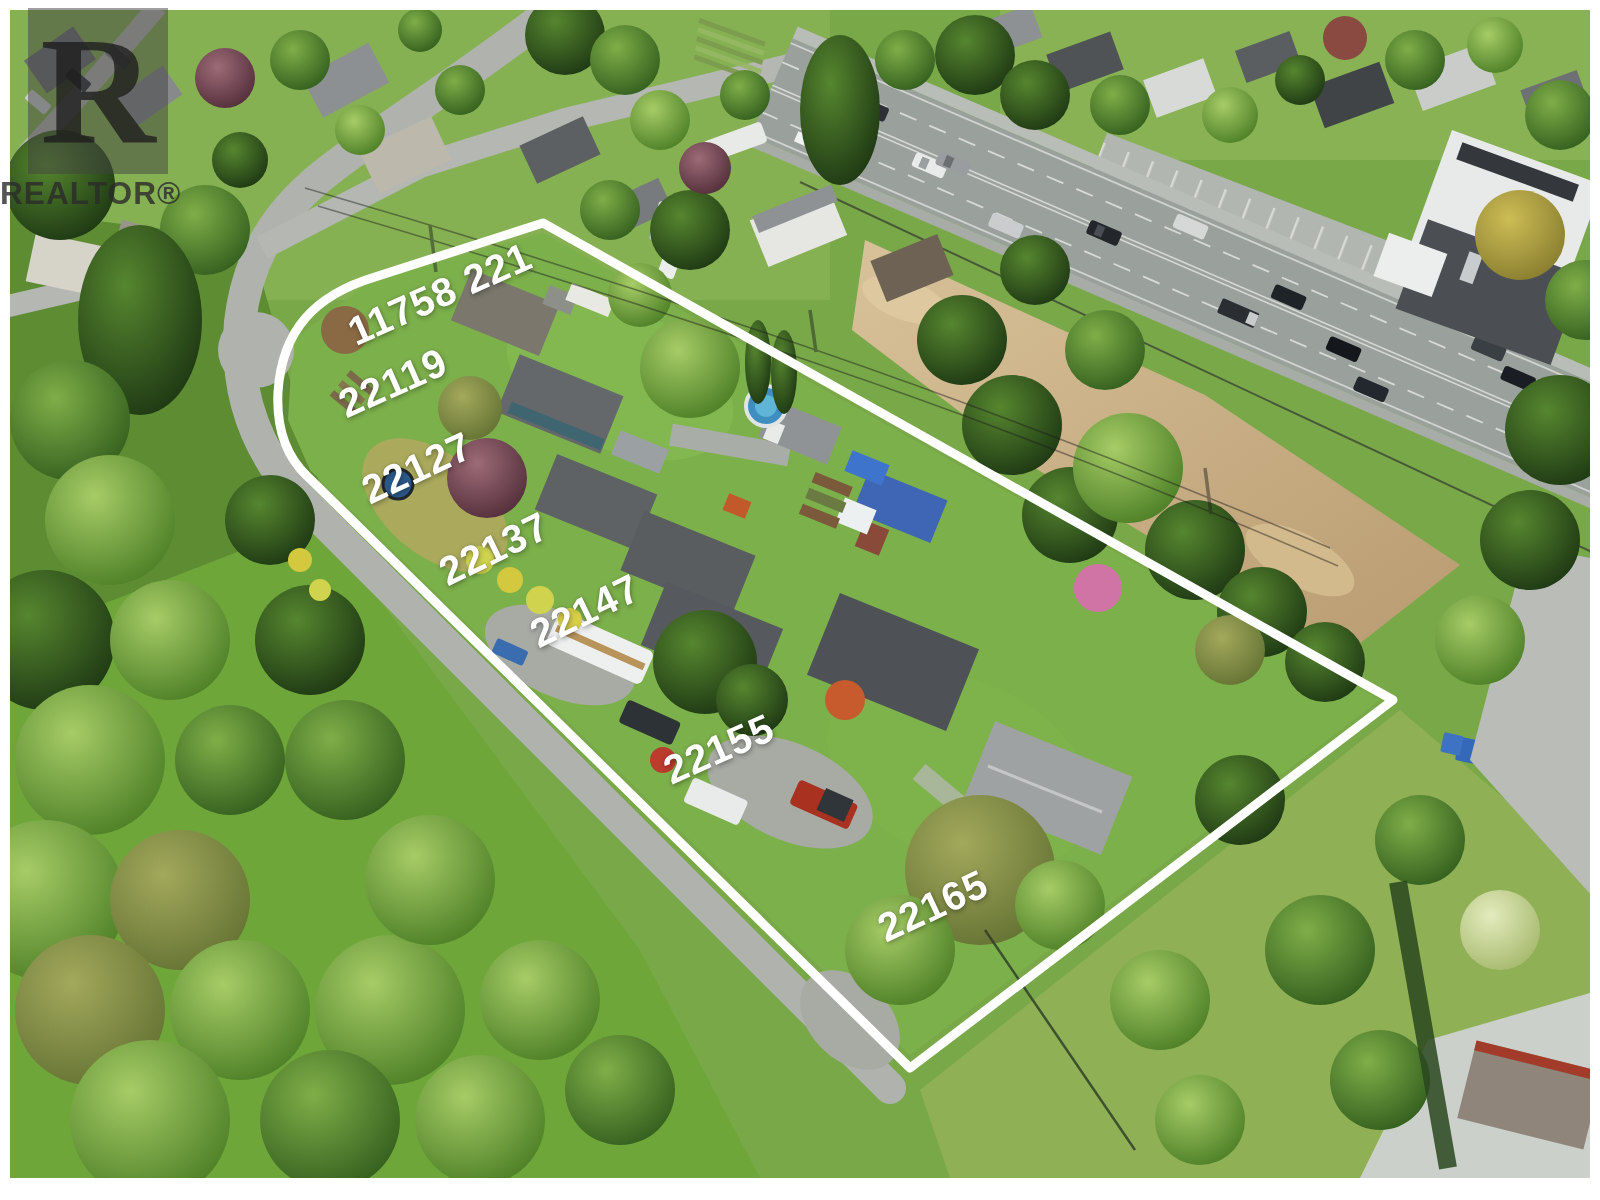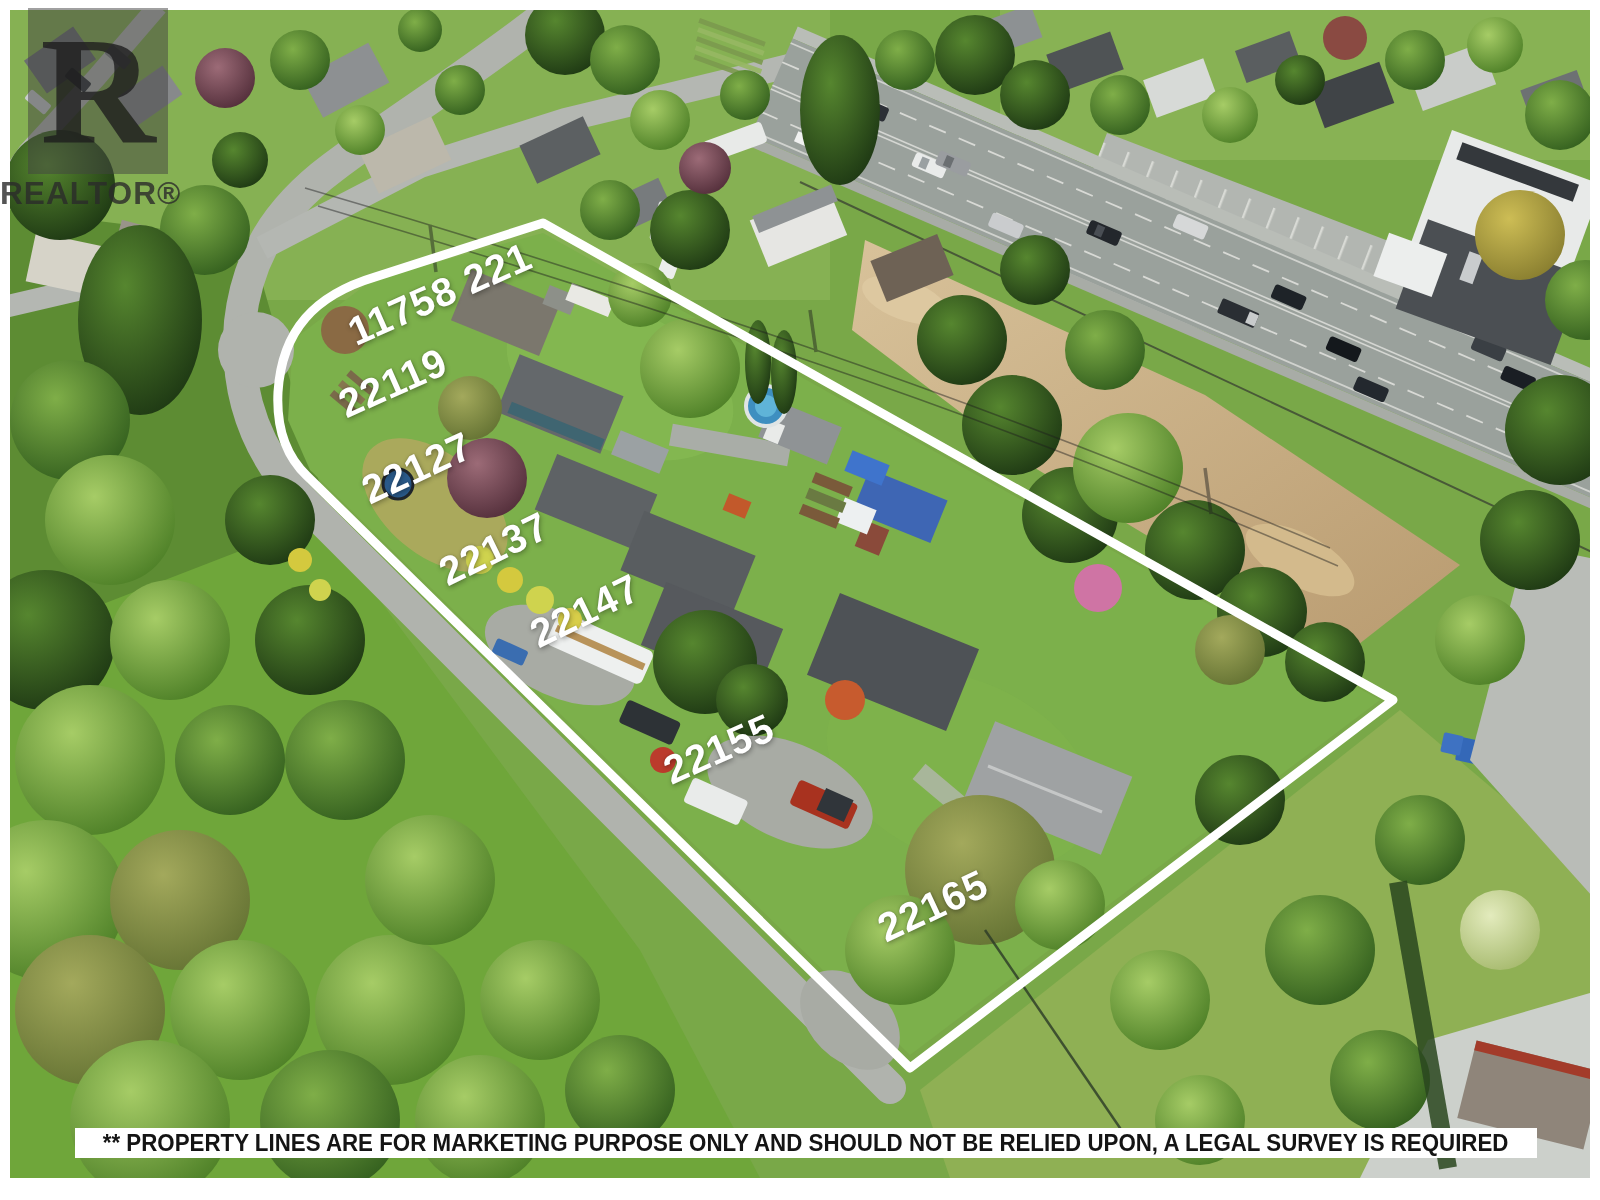--- a/index.html
+++ b/index.html
@@ -402,17 +402,14 @@
       <div class="addr" style="left: 933px; top: 906px; transform: translate(-50%, -50%) rotate(-25deg);">22165</div>
     </div>
 
   <div id="watermark">
     <div id="wm-box">
       <span id="wm-letter">R</span>
     </div>
     <div id="wm-brand">REALTOR®</div>
   </div>
 
-  <div id="banner">
-    <span id="banner-text">** PROPERTY LINES ARE FOR MARKETING PURPOSE ONLY AND SHOULD NOT BE RELIED UPON, A LEGAL SURVEY IS REQUIRED</span>
-  </div>
 
 </div>
 
 </body></html>

